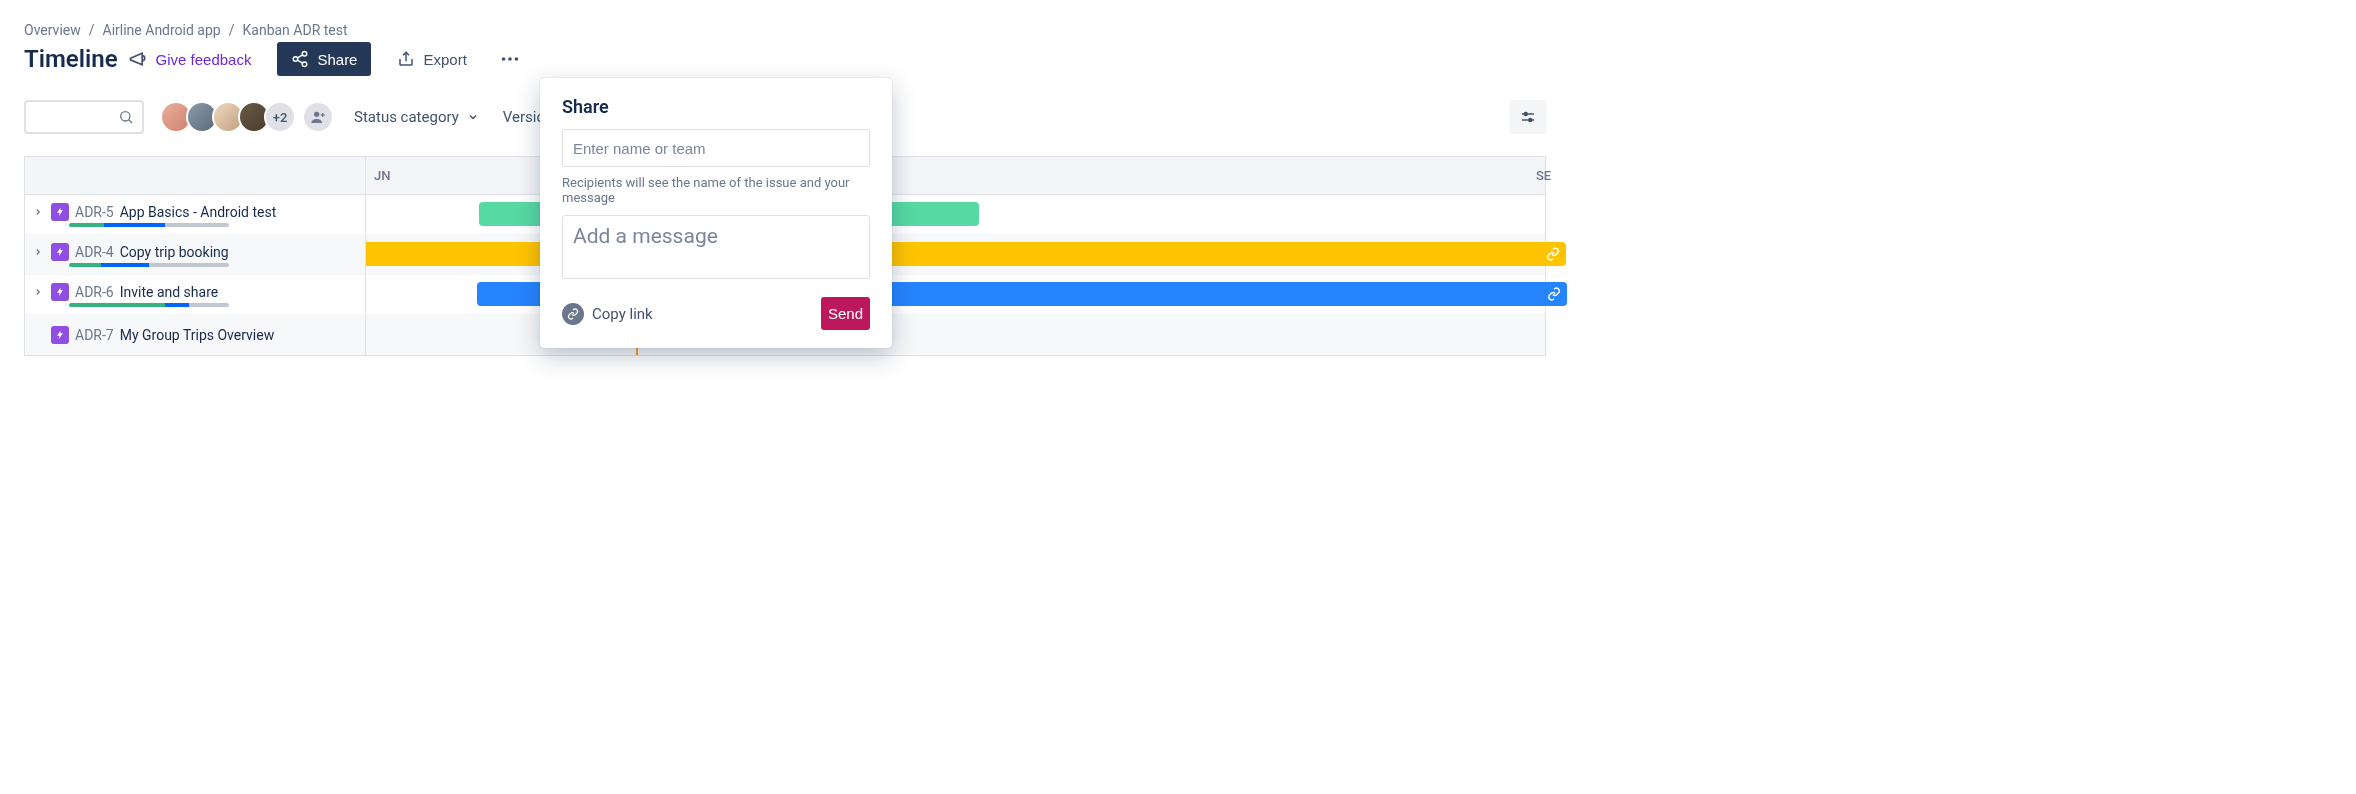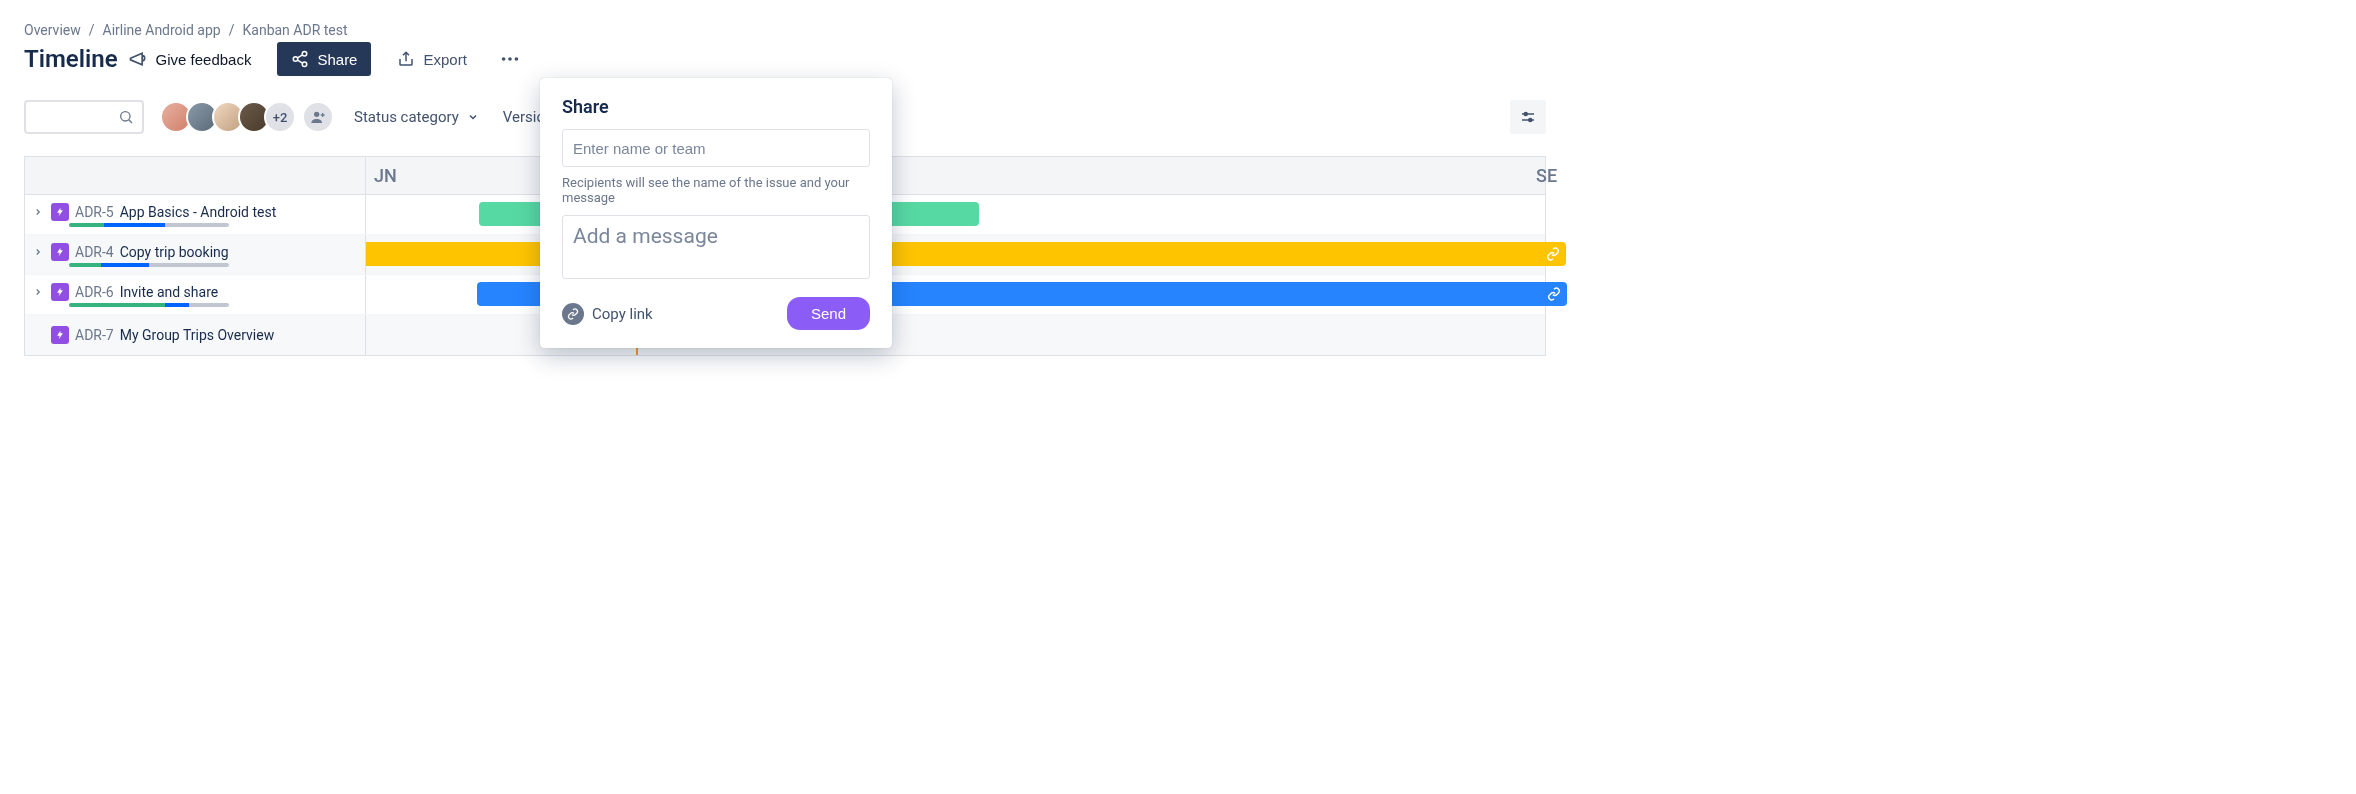--- a/index.html
+++ b/index.html
@@ -21,21 +21,21 @@
     display: flex; align-items: center; justify-content: flex-start;
     margin-top: 4px;
   }
   h1.page-title {
     font-size: 24px; font-weight: 600; margin: 0; color: #172B4D;
   }
   .title-actions { display: flex; align-items: center; gap: 16px; }
   .feedback-btn {
     display: flex; align-items: center; gap: 8px;
     background: none; border: none; font-size: 15px; font-weight: 500;
-    color: #0f172a; cursor: pointer; padding: 6px 10px;
+    color: #6d28d9; cursor: pointer; padding: 6px 10px;
   }
   .share-btn {
     display: flex; align-items: center; gap: 8px;
     background: #253858; color: #fff; border: none;
     border-radius: 3px; padding: 8px 14px; font-size: 15px;
     font-weight: 500; cursor: pointer;
   }
   .export-btn {
     display: flex; align-items: center; gap: 8px;
     background: none; border: none; font-size: 15px; font-weight: 500;
@@ -81,21 +81,21 @@
   .timeline-header {
     display: flex; height: 38px; background: #F4F5F7;
     border-bottom: 1px solid #DFE1E6;
   }
   .side-col {
     width: 341px; min-width: 341px;
     border-right: 1px solid #DFE1E6;
   }
   .chart-header {
     flex: 1; display: flex; align-items: center; position: relative;
-    font-size: 18px; color: #6B778C; font-weight: 500;
+    font-size: 13px; color: #6B778C; font-weight: 500;
   }
   .month-label { position: absolute; }
   .row {
     display: flex; height: 40px; border-bottom: 1px solid #F4F5F7;
   }
   .row.alt { background: #F7F8F9; }
   .row-side {
     width: 341px; min-width: 341px; border-right: 1px solid #DFE1E6;
     display: flex; flex-direction: column; justify-content: center;
     padding: 0 10px 0 8px; gap: 2px;
@@ -155,22 +155,22 @@
   }
   .copy-link {
     display: flex; align-items: center; gap: 8px;
     font-size: 15px; color: #42526E; cursor: pointer;
   }
   .copy-link-icon {
     width: 22px; height: 22px; border-radius: 50%; background: #6B778C;
     display: flex; align-items: center; justify-content: center;
   }
   .send-btn {
-    background: #8b5cf6; color: #fff; border: none; border-radius: 13px;
-    padding: 8px 24px; font-size: 15px; font-weight: 500; cursor: pointer;
+    background: #be185d; color: #fff; border: none; border-radius: 3px;
+    padding: 8px 7px; font-size: 15px; font-weight: 500; cursor: pointer;
   }
   .today-line {
     position: absolute; top: 0; bottom: 0; width: 2px; background: #FF991F;
     left: 612px; z-index: 2;
   }
   svg { display: block; }
 </style>
 </head>
 <body>
 

